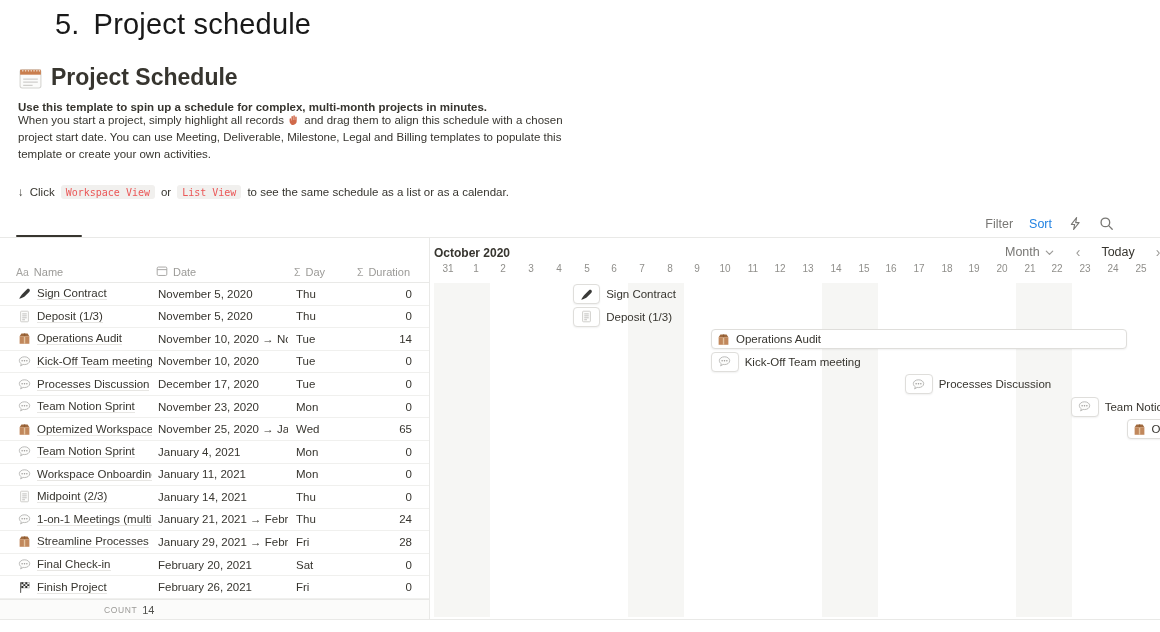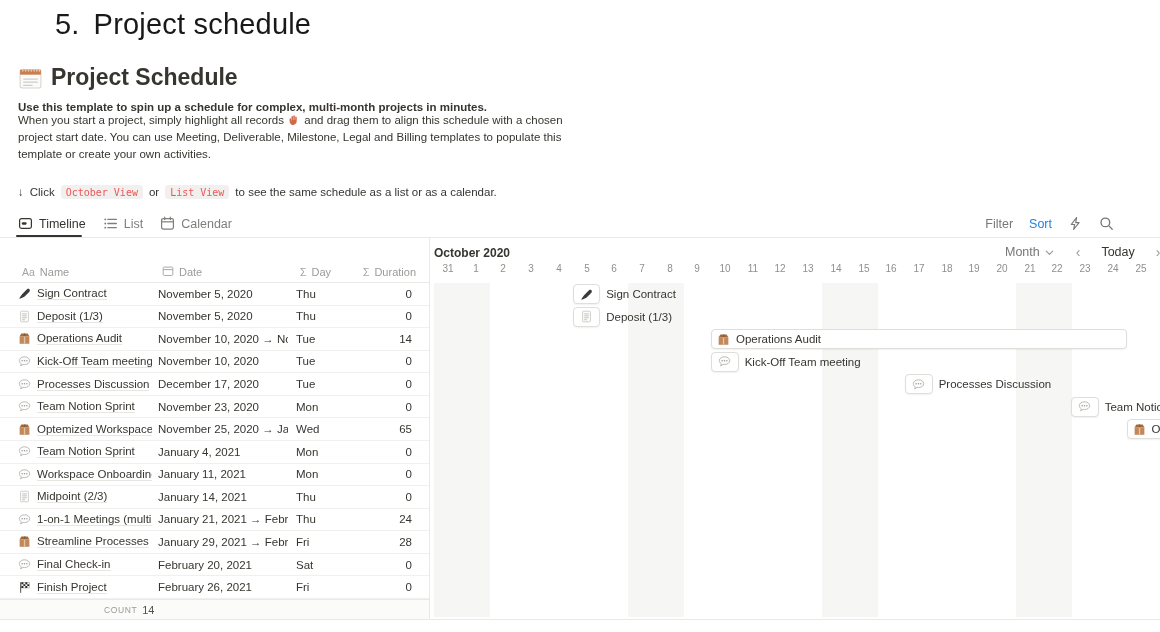--- a/index.html
+++ b/index.html
@@ -28,21 +28,21 @@
   .tool-ic{color:#787774;display:flex;align-items:center;}
   
   .month-label{position:absolute;left:434px;top:246px;font-size:12px;font-weight:600;color:#37352F;}
   .nav-controls{position:absolute;left:1005px;top:245px;display:flex;align-items:center;gap:21px;font-size:12.5px;}
   .nav-zoom{display:flex;align-items:center;gap:4px;color:#787774;}
   .nav-arrow{color:#9B9A97;font-size:14px;line-height:1;}
   .nav-today{color:#37352F;font-weight:500;}
   .day-cell{position:absolute;top:263px;width:20px;text-align:center;font-size:10px;color:#908F8B;}
   .expand-chevron{position:absolute;left:420px;top:264px;font-size:13px;color:#B9B8B6;line-height:1;}
   
-  .thead{position:absolute;left:0;top:262px;width:429px;height:21px;display:flex;padding-left:22px;box-sizing:border-box;
+  .thead{position:absolute;left:0;top:262px;width:429px;height:21px;display:flex;padding-left:16px;box-sizing:border-box;
     border-bottom:1px solid #E9E9E7;font-size:11px;color:#9B9A97;align-items:center;background:#fff;}
   .hc{display:flex;align-items:center;gap:5px;box-sizing:border-box;overflow:hidden;white-space:nowrap;}
   .hc-name{width:134px;}
   .hc-date{width:136px;padding-left:6px;}
   .hc-day{width:57px;padding-left:8px;}
   .hc-dur{width:67px;justify-content:flex-end;}
   .h-ic{font-size:10.5px;color:#A5A4A1;}
   .rows{position:absolute;left:0;top:283px;width:429px;}
   .trow{display:flex;height:22.57px;box-sizing:border-box;border-bottom:1px solid #F0F0EE;
     padding-left:18px;align-items:center;font-size:11.5px;background:transparent;cursor:pointer;}
@@ -166,47 +166,27 @@
 
   <p class="para"><span>When you start a project, simply highlight all records</span>
     <svg class="hand-icon" width="12" height="12">
         <use href="#i-hand"></use>
       </svg>
     <span>and drag them to align this schedule with a chosen project start date. You can use Meeting, Deliverable, Milestone, Legal and Billing templates to populate this template or create your own activities.</span></p>
 
   <div class="callout">
     <span>↓</span>
     <span>Click</span>
-    <span class="code-chip">October View</span>
+    <span class="code-chip">Workspace View</span>
     <span>or</span>
     <span class="code-chip">List View</span>
     <span>to see the same schedule as a list or as a calendar.</span>
   </div>
 
   <div class="toolbar">
-    <div class="tabs">
-      <div class="tab active">
-        <svg width="15" height="15">
-            <use href="#i-tabtimeline"></use>
-          </svg>
-        <span>Timeline</span>
-      </div>
-      <div class="tab">
-        <svg width="15" height="15">
-            <use href="#i-tablist"></use>
-          </svg>
-        <span>List</span>
-      </div>
-      <div class="tab">
-        <svg width="15" height="15">
-            <use href="#i-tabcal"></use>
-          </svg>
-        <span>Calendar</span>
-      </div>
-    </div>
     <div class="tab-underline"></div>
     <div class="toolbar-right">
       <span class="t-filter">Filter</span>
       <span class="t-sort">Sort</span>
       <span class="tool-ic">
           <svg width="15" height="15">
             <use href="#i-bolt"></use>
           </svg>
         </span>
       <span class="tool-ic">

